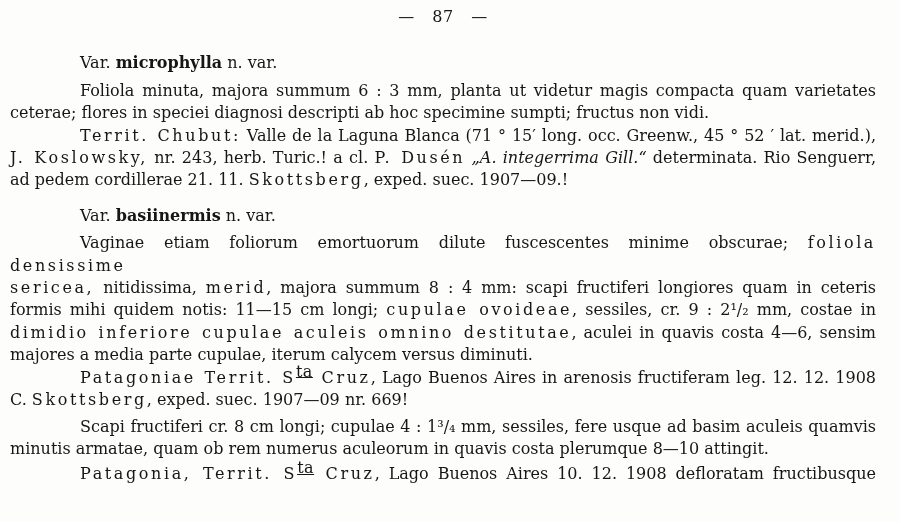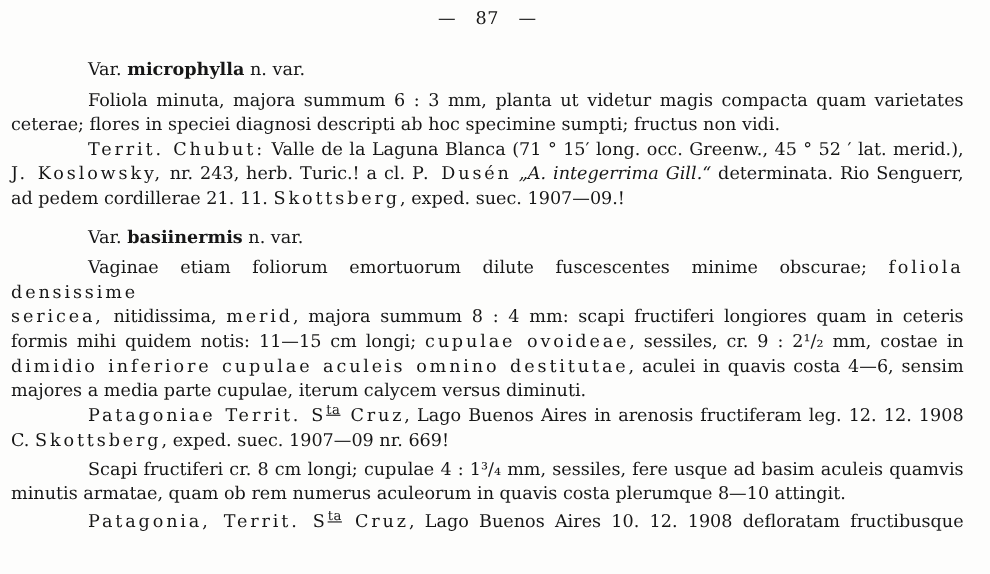--- a/index.html
+++ b/index.html
@@ -33,21 +33,21 @@
   .gp4 { margin-top: 4px; }
   .gp3 { margin-top: 3px; }
 
   
   .s-n { }
   .s-b { font-weight: bold; }
   .s-i { font-style: italic; }
   .s-sp { letter-spacing: 2.6px; }
   .s-supu {
     vertical-align: super;
-    font-size: 12px;
+    font-size: 16px;
     line-height: 0;
     text-decoration: underline;
     letter-spacing: 0.5px;
   }
 </style>
 </head>
 <body>
 
 <main class="page">
 

